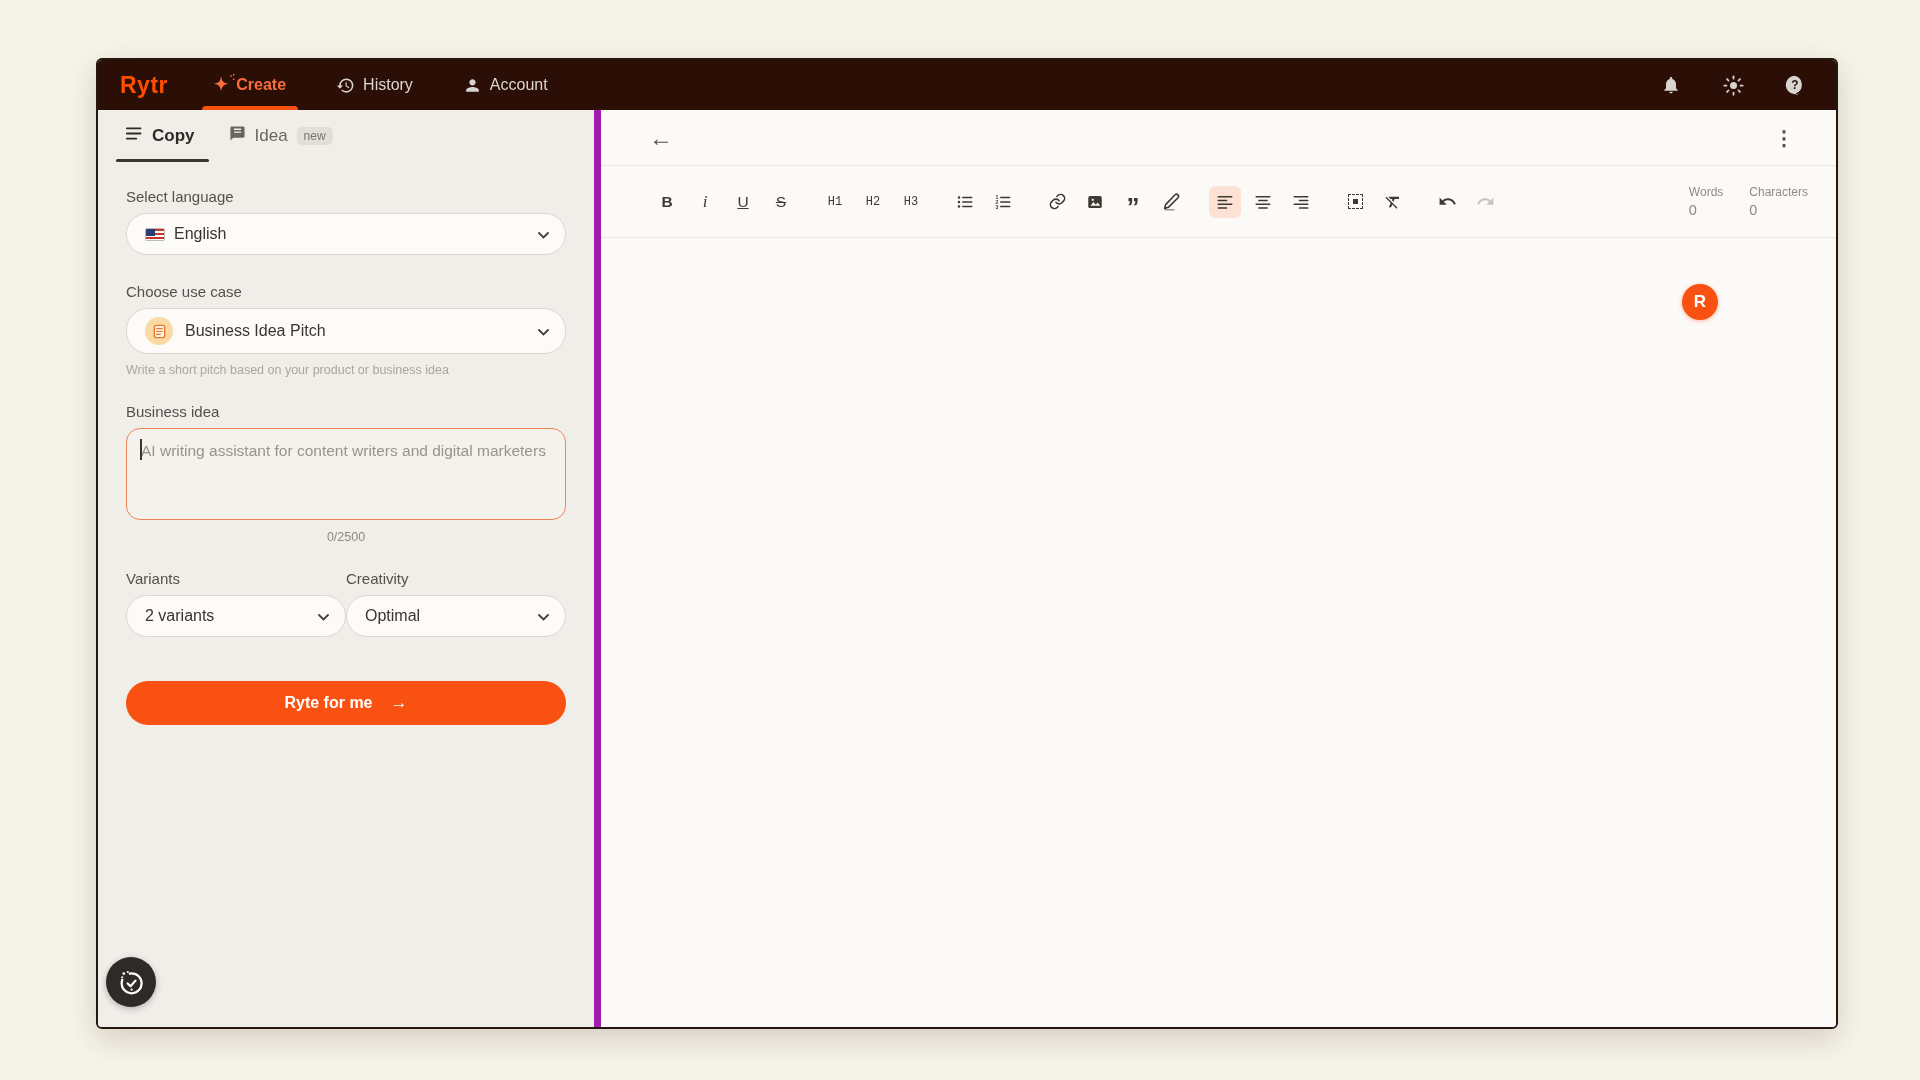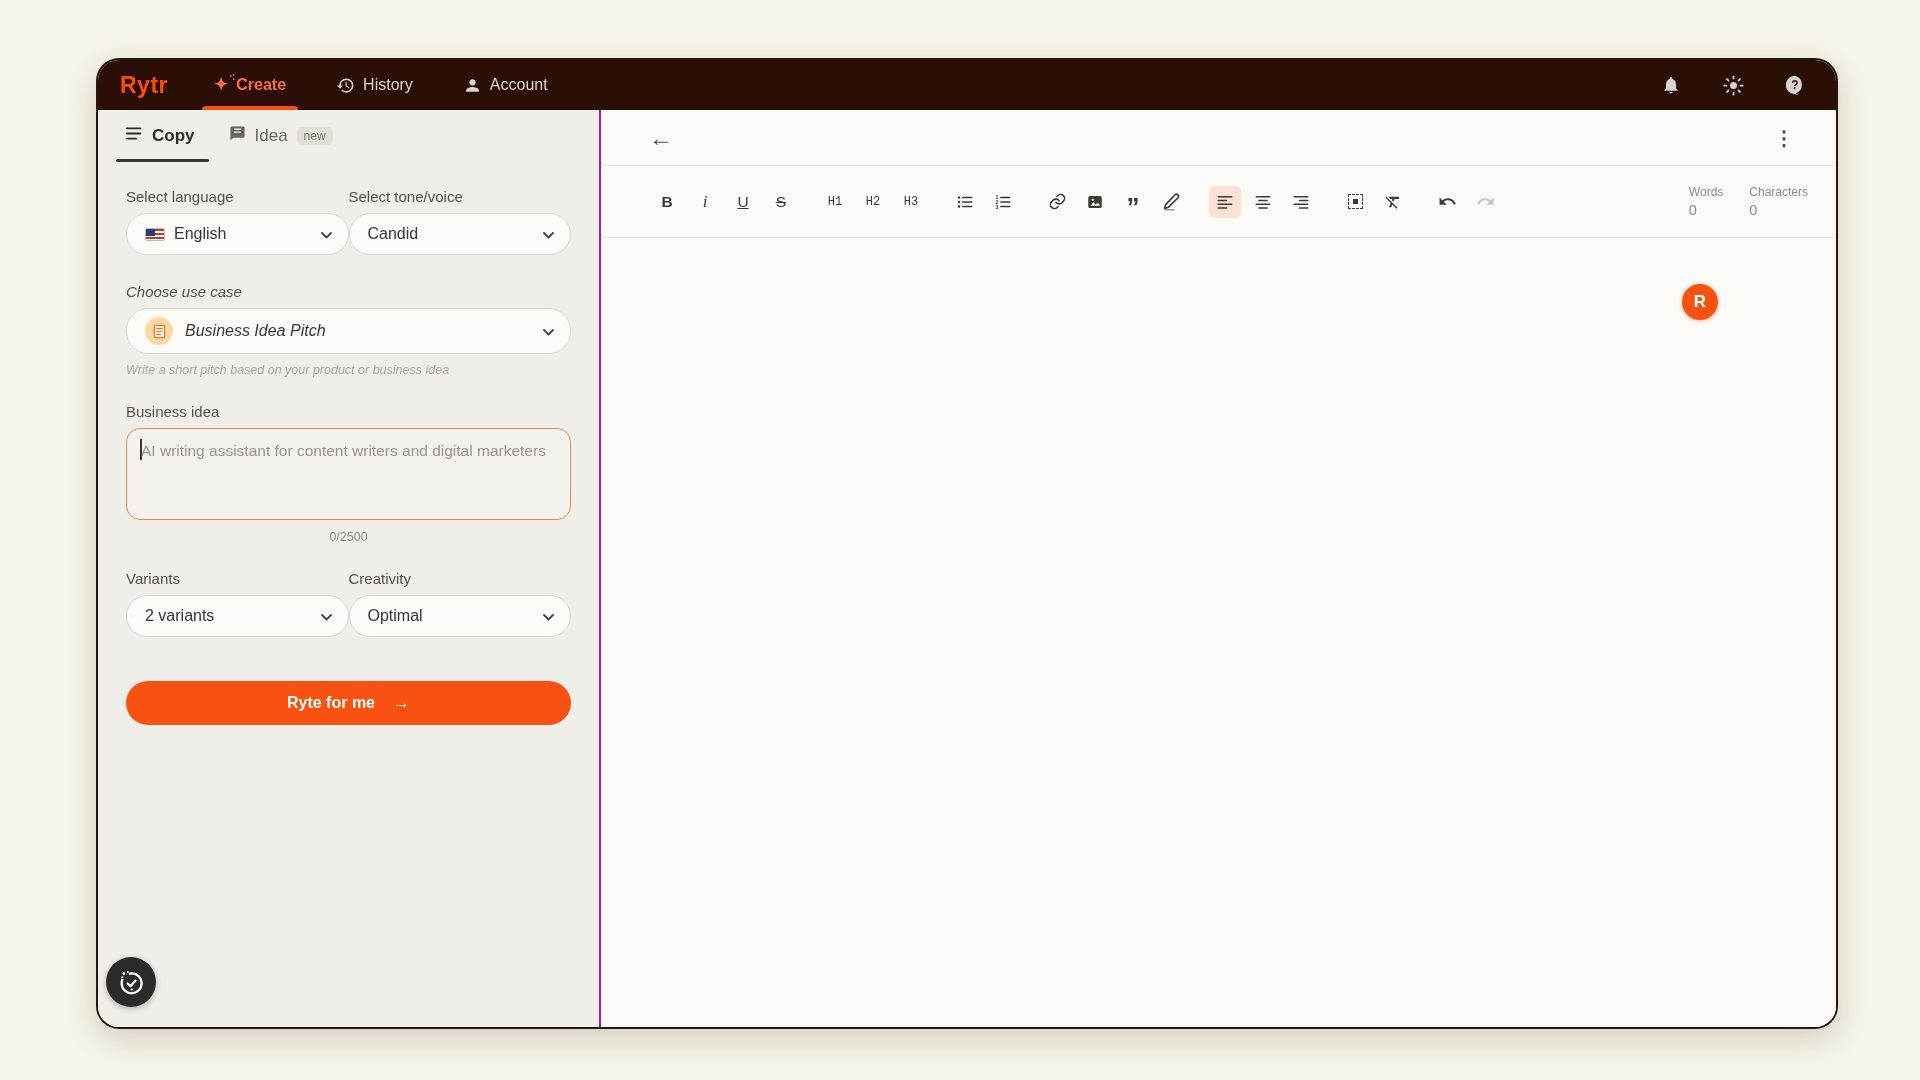--- a/index.html
+++ b/index.html
@@ -1,21 +1,21 @@
 <!DOCTYPE html>
 <html><head>
 <meta charset="utf-8">
 <style>
   * { margin:0; padding:0; box-sizing:border-box; }
   body { font-family:"Liberation Sans", sans-serif; }
   .stage { position:relative; width:1920px; height:1080px; background:#F6F3E8; overflow:hidden; }
 
   .window {
     position:absolute; left:96px; top:58px; width:1742px; height:971px;
-    background:#FBFAF7; border:2px solid #241712; border-radius:23px;
+    background:#FBFAF7; border:2px solid #241712; border-radius:6px;
     overflow:hidden; box-shadow:0 10px 30px rgba(60,40,20,.18);
     display:flex; flex-direction:column;
   }
 
   
   .navbar {
     height:50px; flex:0 0 50px; background:#2B0F06; display:flex; align-items:stretch;
     padding:0 30px 0 22px; position:relative;
   }
   .logo { display:flex; align-items:center; font-size:23px; font-weight:bold; color:#FF4E00; letter-spacing:.5px; margin-right:34px; }
@@ -24,21 +24,21 @@
   .nav-item.active { color:#FA6C3C; font-weight:bold; }
   .nav-item.active::after { content:""; position:absolute; left:0; right:0; bottom:0; height:4px; background:#F95111; border-radius:4px 4px 0 0; }
   .nav-item svg { display:block; }
   .sparkle { font-size:17px; line-height:1; position:relative; top:-1px; }
   .sparkle::after { content:"·:"; position:absolute; font-size:10px; top:-4px; right:-6px; letter-spacing:-1px; }
   .nav-right { margin-left:auto; display:flex; align-items:center; gap:40px; }
   .nav-icon { width:22px; height:22px; display:flex; align-items:center; justify-content:center; cursor:pointer; }
 
   
   .main { flex:1; display:flex; min-height:0; }
-  .sidebar { width:503px; flex:0 0 503px; background:#F0EEE9; border-right:2px solid #a21caf; display:flex; flex-direction:column; position:relative; }
+  .sidebar { width:503px; flex:0 0 503px; background:#F0EEE9; border-right:7px solid #a21caf; display:flex; flex-direction:column; position:relative; }
   .editor { flex:1; background:#FBFAF7; display:flex; flex-direction:column; position:relative; }
 
   
   .side-tabs { height:52px; flex:0 0 52px; display:flex; align-items:center; padding:0 28px; gap:34px; position:relative; }
   .side-tab { display:flex; align-items:center; gap:9px; font-size:17px; color:#6B655F; cursor:pointer; position:relative; height:100%; }
   .side-tab.active { color:#2E2A26; font-weight:bold; }
   .side-tab.active::after { content:""; position:absolute; left:-10px; right:-14px; bottom:0; height:3px; background:#3A352F; border-radius:2px; }
   .badge-new { background:#E2DFD9; color:#7A756F; font-size:12px; padding:2px 7px; border-radius:5px; font-weight:normal; }
 
   
@@ -52,21 +52,21 @@
     font-size:16px; color:#3A3530; font-weight:500;
   }
   .pill .chev { margin-left:auto; flex:0 0 auto; }
   .flag { width:20px; height:13px; border-radius:2px; margin-right:9px; position:relative; flex:0 0 auto;
     background:repeating-linear-gradient(180deg,#C0392B 0 2px,#fff 2px 4px); overflow:hidden; border:.5px solid #bbb; }
   .flag::before { content:""; position:absolute; left:0; top:0; width:9px; height:7px; background:#2C3E70; }
   .usecase-pill { height:46px; margin-top:0; }
   .usecase-icon { width:28px; height:28px; border-radius:50%; background:#FAD9A2; display:flex; align-items:center; justify-content:center; margin-right:12px; flex:0 0 auto; }
   .help-text { font-size:12.5px; color:#ABA69F; margin-top:9px; }
   .mt-lang { margin-top:0; }
-  .sec-usecase { margin-top:28px;font-style:italic; }
+  .sec-usecase { margin-top:28px; }
   .sec-idea { margin-top:26px; }
   .idea-box { position:relative; }
   .idea-box textarea {
     width:100%; height:92px; resize:none; border:1.5px solid #EE8457; border-radius:14px;
     background:#F4F2ED; padding:11px 14px; font-family:"Liberation Sans",sans-serif;
     font-size:15.5px; color:#3A3530; outline:none; line-height:1.4;
   }
   .idea-box textarea::placeholder { color:#98938C; }
   .caret { position:absolute; left:14px; top:11px; width:1.5px; height:21px; background:#3A352F; }
   .counter { text-align:center; font-size:12.5px; color:#8F8A83; margin-top:6px; }
@@ -205,31 +205,20 @@
           </div>
         </div>
 
         <div class="side-form">
           <div class="two-col mt-lang">
             <div>
               <div class="field-label">Select language</div>
               <div class="pill">
                 <span class="flag"></span>
                 <span>English</span>
-                <span class="chev">
-                  <svg width="11" height="7" viewBox="0 0 11 7" fill="none" stroke="#45403A" stroke-width="1.8" stroke-linecap="round">
-                      <polyline points="1,1 5.5,5.5 10,1"></polyline>
-                    </svg>
-                </span>
-              </div>
-            </div>
-            <div>
-              <div class="field-label">Select tone/voice</div>
-              <div class="pill">
-                <span>Candid</span>
                 <span class="chev">
                   <svg width="11" height="7" viewBox="0 0 11 7" fill="none" stroke="#45403A" stroke-width="1.8" stroke-linecap="round">
                       <polyline points="1,1 5.5,5.5 10,1"></polyline>
                     </svg>
                 </span>
               </div>
             </div>
           </div>
 
           <div class="sec-usecase">

